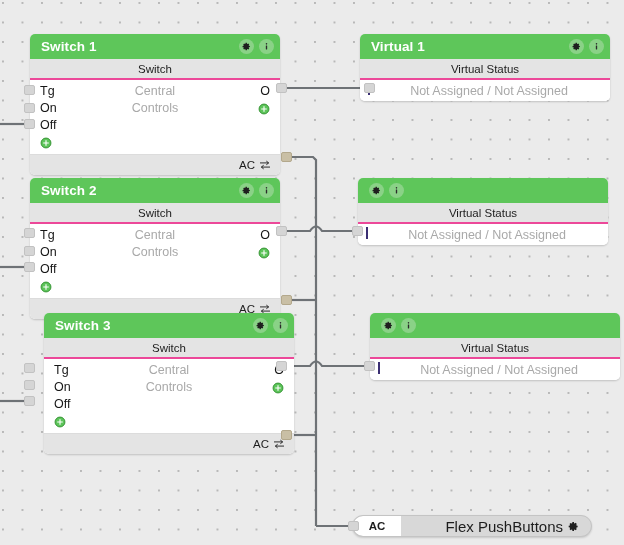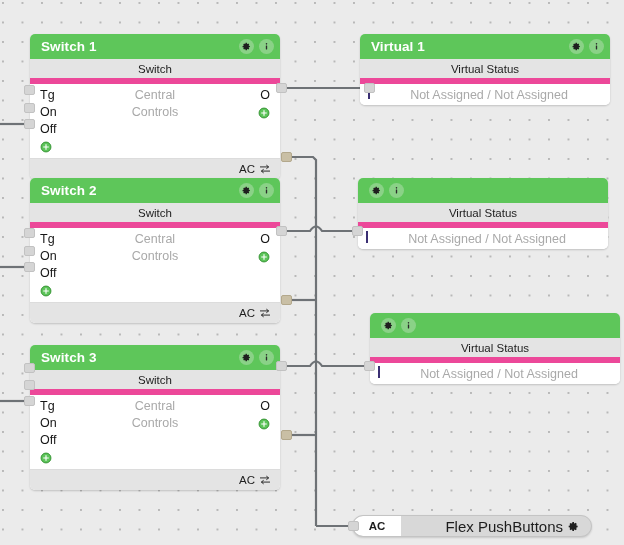--- a/index.html
+++ b/index.html
@@ -76,21 +76,21 @@
   .hdr-btn svg { display: block; }
 
   .node-subtitle {
     height: 19px;
     background: #e4e4e4;
     color: #1d1d1d;
     font-size: 11.5px;
     display: flex;
     align-items: center;
     justify-content: center;
-    border-bottom: 6px solid #ec4899;
+    border-bottom: 2px solid #ec4899;
   }
 
   
   .sw-body {
     position: relative;
     height: 74px;
     background: #ffffff;
   }
   .sw-left {
     position: absolute;
@@ -384,21 +384,21 @@
           </svg>
       </span>
     </div>
   </div>
   <div class="port" style="left:24px; top:228px;"></div>
   <div class="port" style="left:24px; top:246px;"></div>
   <div class="port" style="left:24px; top:262px;"></div>
   <div class="port" style="left:276px; top:226px;"></div>
   <div class="port ac" style="left:281px; top:295px;"></div>
 
-  <div class="node" style="left:30px; top:313px; width:250px;margin-top:32px;">
+  <div class="node" style="left:44px; top:313px; width:250px;">
     <div class="node-header">
       <div class="node-title">Switch 3</div>
       <div class="hdr-icons">
         <div class="hdr-btn">
           <svg width="9" height="9" viewBox="0 0 16 16">
               <path fill="#1f1f1f" d="M8 5.2a2.8 2.8 0 1 0 0 5.6 2.8 2.8 0 0 0 0-5.6zm0 4.1a1.3 1.3 0 1 1 0-2.6 1.3 1.3 0 0 1 0 2.6z"></path>
               <path fill="#1f1f1f" d="M14 9.1V6.9l-1.7-.3-.4-.9.9-1.4-1.6-1.6-1.4.9-.9-.4L8.6 1.5H6.4l-.3 1.8-.9.4-1.4-.9-1.6 1.6.9 1.4-.4.9-1.7.3v2.2l1.7.3.4.9-.9 1.4 1.6 1.6 1.4-.9.9.4.3 1.7h2.2l.3-1.7.9-.4 1.4.9 1.6-1.6-.9-1.4.4-.9z"></path>
             </svg>
         </div>
         <div class="hdr-btn">

